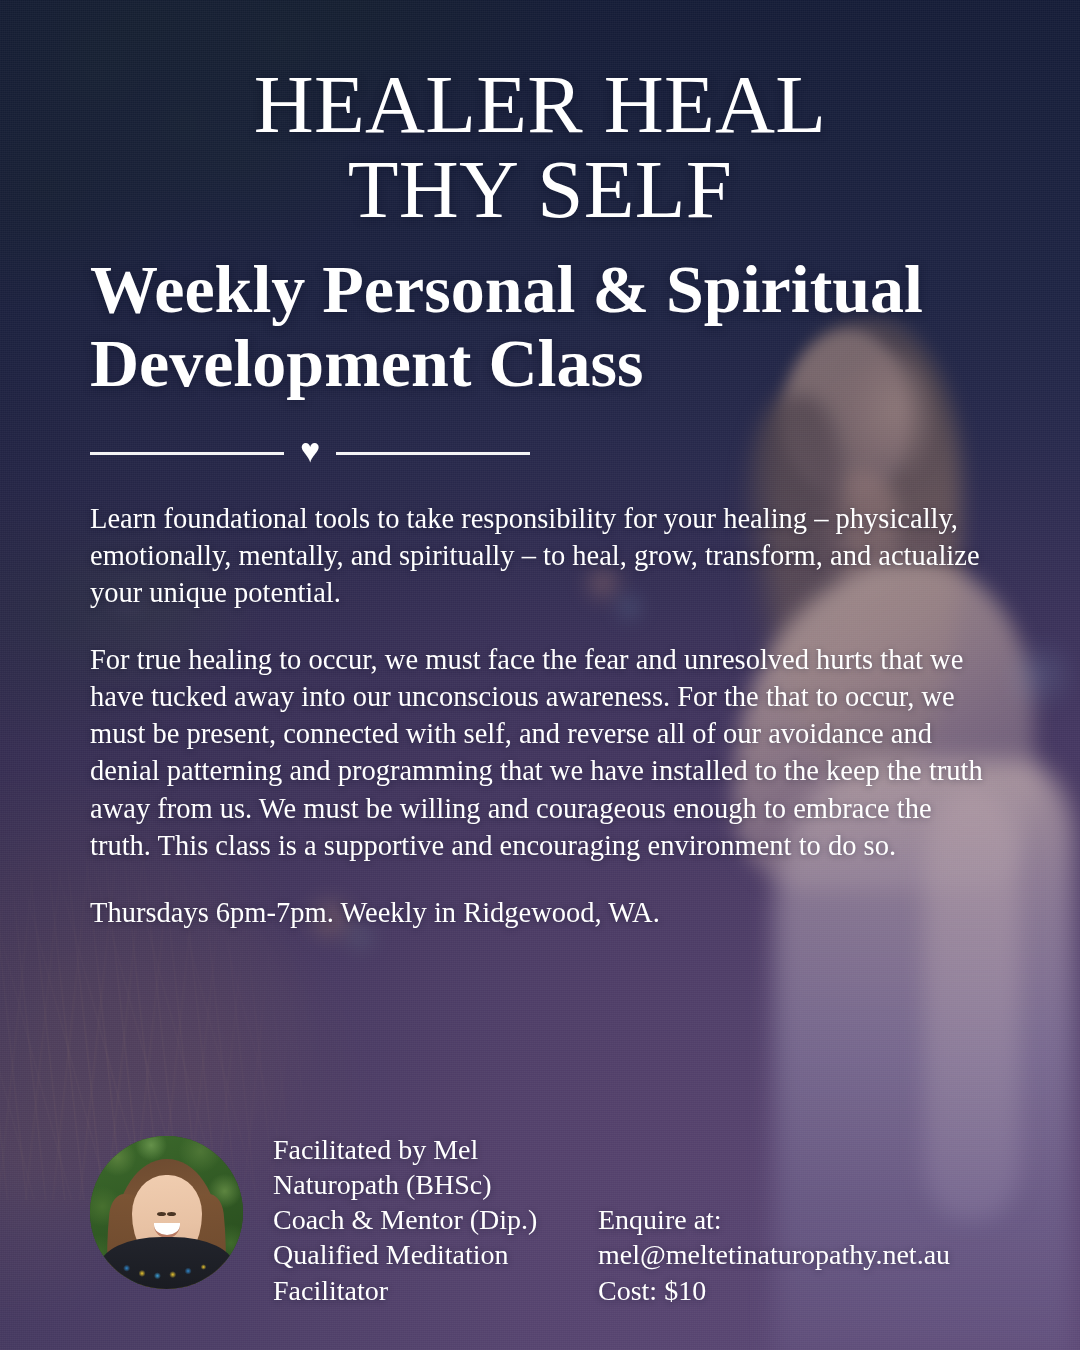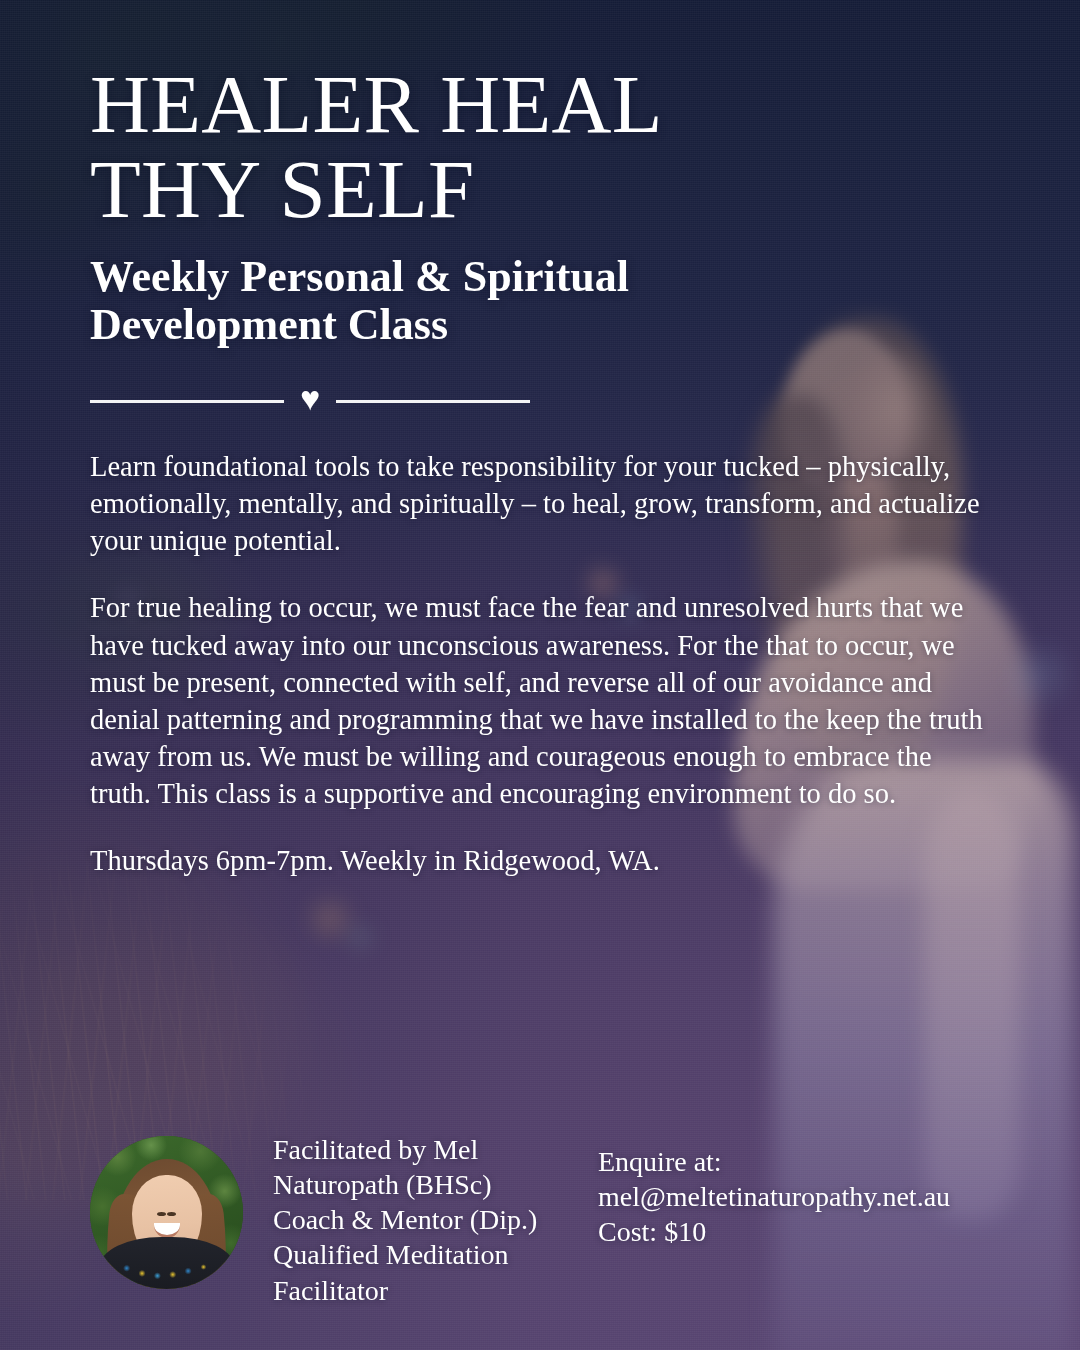--- a/index.html
+++ b/index.html
@@ -205,25 +205,26 @@
     margin: 0;
     padding-top: 62px;
     font-size: 83px;
     line-height: 1.02;
     font-weight: 400;
     letter-spacing: 0.3px;
     color: #ffffff;
     font-family: "Liberation Serif", "DejaVu Serif", serif;
     white-space: pre-line;
     text-shadow: 0 2px 10px rgba(10,14,34,0.35);
+    text-align: center;
   }
 
   .subtitle {
     margin: 22px 0 0 0;
-    font-size: 44px;
+    font-size: 68px;
     line-height: 1.08;
     font-weight: 700;
     color: #ffffff;
     font-family: "Liberation Serif", "DejaVu Serif", serif;
     white-space: pre-line;
     text-shadow: 0 2px 10px rgba(10,14,34,0.35);
   }
 
   .divider {
     display: flex;
@@ -258,21 +259,21 @@
 
   
   .footer {
     position: absolute;
     left: 0; right: 0;
     bottom: 42px;
     z-index: 6;
     display: flex;
     padding: 0 90px;
     box-sizing: border-box;
-    align-items: flex-start;
+    align-items: flex-end;
   }
 
   .facilitator { display: flex; align-items: flex-start; flex: 0 0 auto; width: 500px; }
 
   .avatar {
     position: relative;
     width: 153px; height: 153px;
     border-radius: 50%;
     overflow: hidden;
     flex: 0 0 auto;
@@ -406,21 +407,21 @@
     <h2 class="subtitle">Weekly Personal &amp; Spiritual
 Development Class</h2>
 
     <div class="divider">
       <span class="rule"></span>
       <span class="heart">♥</span>
       <span class="rule"></span>
     </div>
 
     <div class="body-copy">
-      <p>Learn foundational tools to take responsibility for your tucked – physically, emotionally, mentally, and spiritually – to heal, grow, transform, and actualize your unique potential.</p>
+      <p>Learn foundational tools to take responsibility for your healing – physically, emotionally, mentally, and spiritually – to heal, grow, transform, and actualize your unique potential.</p>
       <p>For true healing to occur, we must face the fear and unresolved hurts that we have tucked away into our unconscious awareness. For the that to occur, we must be present, connected with self, and reverse all of our avoidance and denial patterning and programming that we have installed to the keep the truth away from us. We must be willing and courageous enough to embrace the truth.  This class is a supportive and encouraging environment to do so.</p>
       <p>Thursdays 6pm-7pm. Weekly in Ridgewood, WA.</p>
     </div>
 
   </div>
 
   <div class="footer">
 
     <div class="facilitator">
       <div class="avatar">

